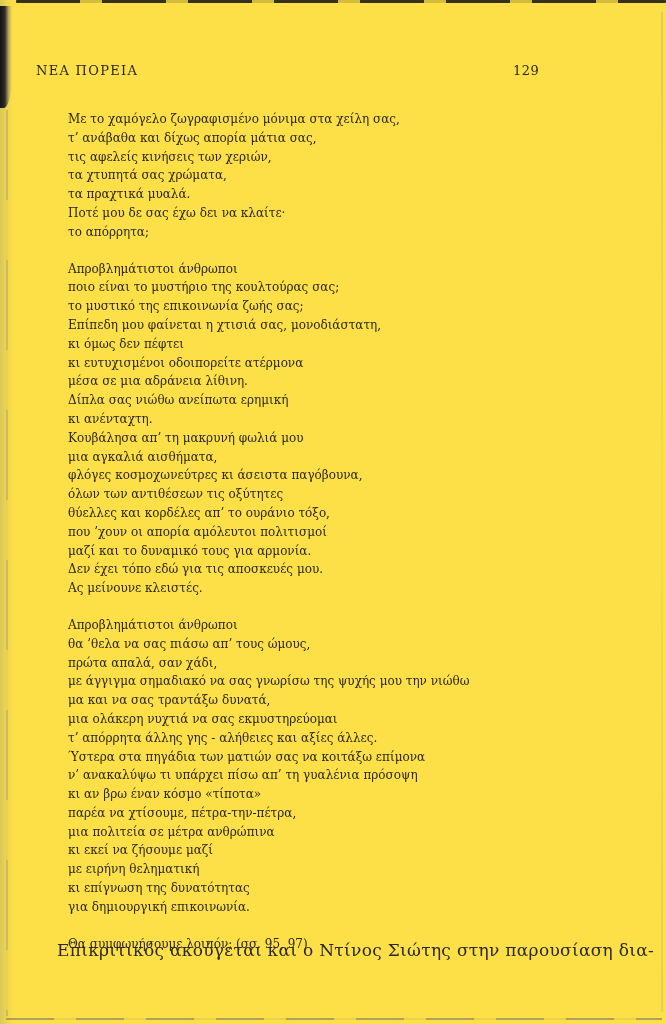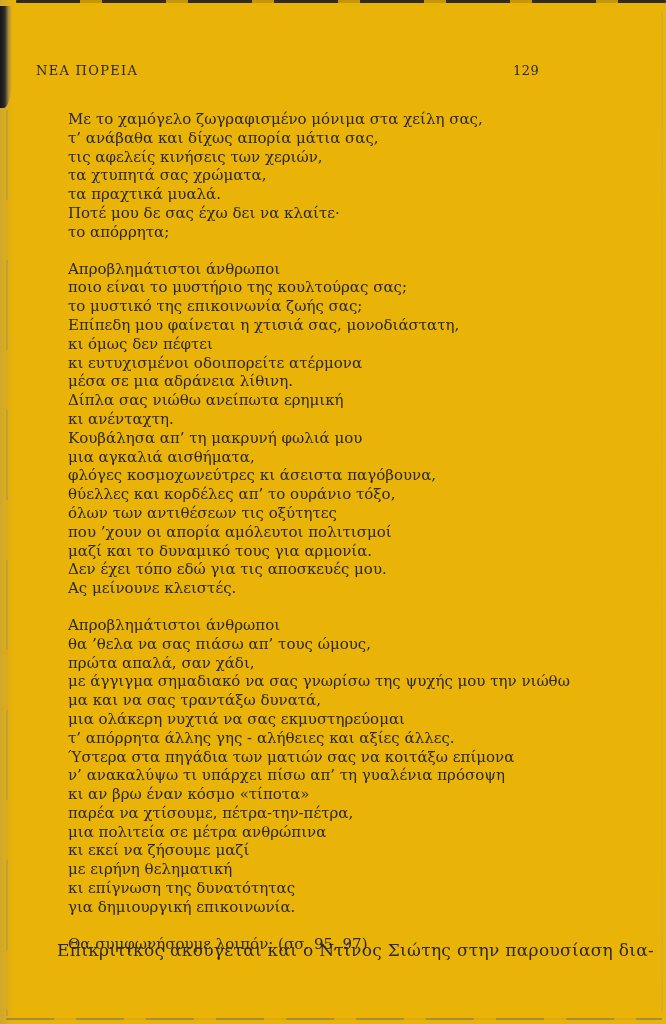--- a/index.html
+++ b/index.html
@@ -4,21 +4,21 @@
 <style>
   html, body {
     margin: 0;
     padding: 0;
     background: #e9e9e7;
   }
   .page {
     position: relative;
     width: 666px;
     height: 1024px;
-    background: #eab308;
+    background: #fde047;
     overflow: hidden;
     font-family: "DejaVu Serif", "Liberation Serif", serif;
     color: #2b2825;
   }
   
   .scan-top-edge {
     position: absolute;
     left: 16px; top: 0;
     width: 650px; height: 3px;
     background: repeating-linear-gradient(90deg,
@@ -78,21 +78,21 @@
   }
   .page-number {
     position: absolute;
     left: 477px; top: 0;
     letter-spacing: 0.5px;
   }
   .poem-block {
     position: absolute;
     left: 68px; top: 110px;
     width: 520px;
-    font-size: 15px;
+    font-size: 12px;
     line-height: 18.8px;
   }
   .stanza { margin: 0 0 18px 0; }
   .stanza:last-of-type { margin-bottom: 0; }
   .poem-line { white-space: nowrap; }
   .citation-line {
     margin-top: 8px;
     white-space: nowrap;
   }
   .body-text-line {
@@ -137,22 +137,22 @@
         <div class="poem-line">το μυστικό της επικοινωνία ζωής σας;</div>
         <div class="poem-line">Επίπεδη μου φαίνεται η χτισιά σας, μονοδιάστατη,</div>
         <div class="poem-line">κι όμως δεν πέφτει</div>
         <div class="poem-line">κι ευτυχισμένοι οδοιπορείτε ατέρμονα</div>
         <div class="poem-line">μέσα σε μια αδράνεια λίθινη.</div>
         <div class="poem-line">Δίπλα σας νιώθω ανείπωτα ερημική</div>
         <div class="poem-line">κι ανένταχτη.</div>
         <div class="poem-line">Κουβάλησα απ’ τη μακρυνή φωλιά μου</div>
         <div class="poem-line">μια αγκαλιά αισθήματα,</div>
         <div class="poem-line">φλόγες κοσμοχωνεύτρες κι άσειστα παγόβουνα,</div>
+        <div class="poem-line">όλων των αντιθέσεων τις οξύτητες</div>
         <div class="poem-line">θύελλες και κορδέλες απ’ το ουράνιο τόξο,</div>
-        <div class="poem-line">όλων των αντιθέσεων τις οξύτητες</div>
         <div class="poem-line">που ’χουν οι απορία αμόλευτοι πολιτισμοί</div>
         <div class="poem-line">μαζί και το δυναμικό τους για αρμονία.</div>
         <div class="poem-line">Δεν έχει τόπο εδώ για τις αποσκευές μου.</div>
         <div class="poem-line">Ας μείνουνε κλειστές.</div>
       </div>
       <div class="stanza">
         <div class="poem-line">Απροβλημάτιστοι άνθρωποι</div>
         <div class="poem-line">θα ’θελα να σας πιάσω απ’ τους ώμους,</div>
         <div class="poem-line">πρώτα απαλά, σαν χάδι,</div>
         <div class="poem-line">με άγγιγμα σημαδιακό να σας γνωρίσω της ψυχής μου την νιώθω</div>

